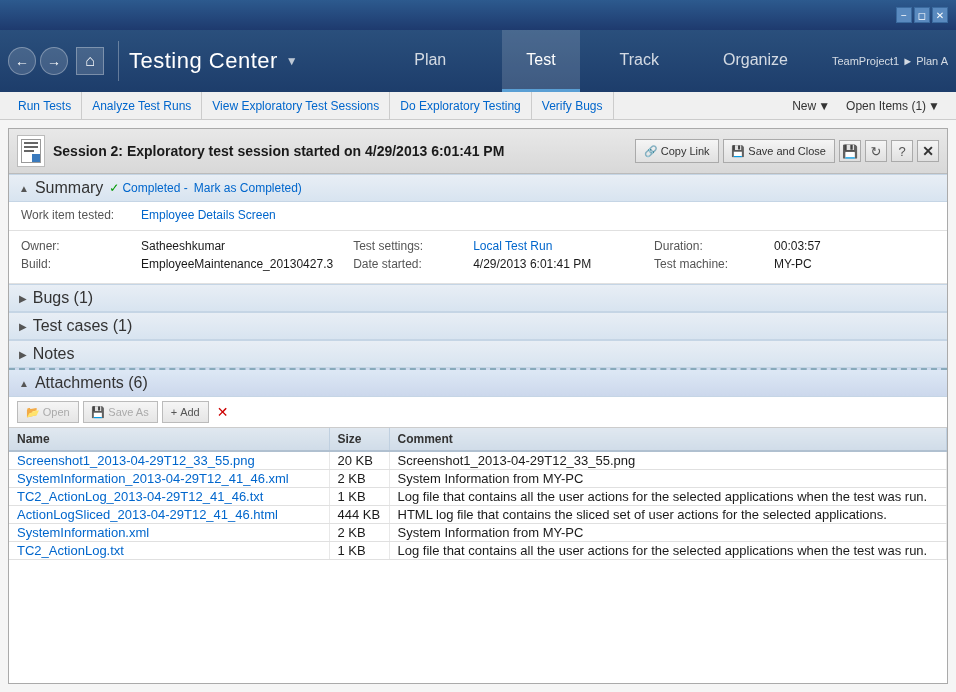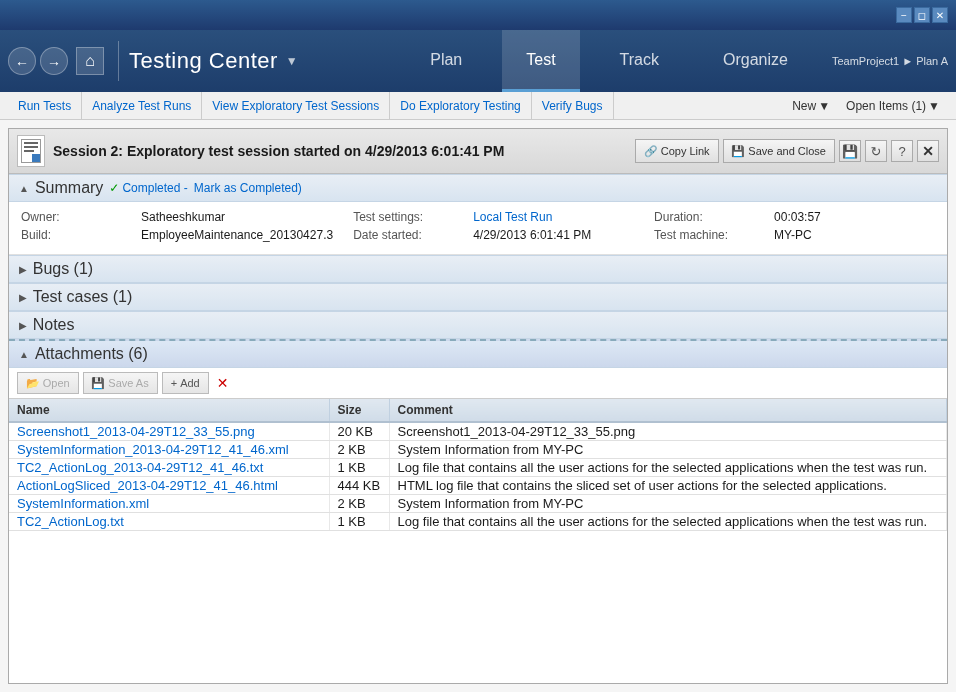--- a/index.html
+++ b/index.html
@@ -81,20 +81,21 @@
       font-size: 16px;
       font-weight: 300;
       display: flex; align-items: center;
       cursor: pointer;
       border-bottom: 3px solid transparent;
     }
     .nav-tab.active {
       background: rgba(255,255,255,0.15);
       color: white;
       border-bottom: 3px solid #5a9fd4;
+      margin-left: 16px;
     }
     .nav-user-info {
       color: rgba(255,255,255,0.8);
       font-size: 11px;
       margin-left: 16px;
     }
 
     
     .sub-menu-bar {
       background: #f0f0f0;
@@ -436,20 +437,28 @@
         <span style="display:inline-flex;align-items:center;gap:3px;">
           <span class="check-icon">✓</span>
           <span class="section-status">Completed -</span>
         </span>
         <a class="section-link">
           <span>Mark as Completed)</span>
         </a>
       </div>
 
 
+      <div style="padding: 6px 12px 4px 12px; border-bottom: 1px solid #e0e0e0;">
+        <div class="field-row">
+          <span class="field-label">Work item tested:</span>
+          <a class="field-link">
+            <span>Employee Details Screen</span>
+          </a>
+        </div>
+      </div>
 
       <div class="fields-grid">
         <div class="field-group">
           <span class="field-label">Owner:</span>
           <span class="field-value">Satheeshkumar</span>
         </div>
         <div class="field-group">
           <span class="field-label">Test settings:</span>
           <a class="field-link">
             <span>Local Test Run</span>

